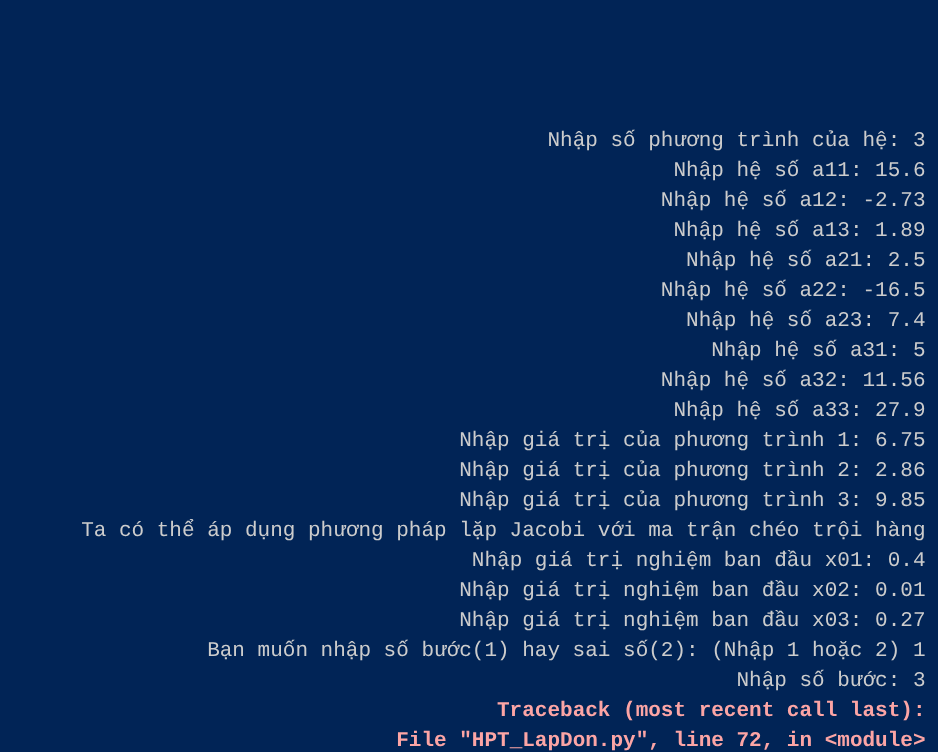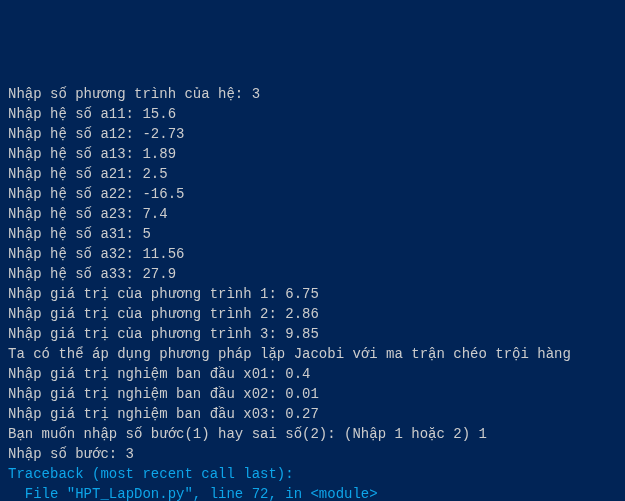--- a/index.html
+++ b/index.html
@@ -14,23 +14,25 @@
       font-size: 14px;
       line-height: 20px;
       padding: 4px 8px;
       width: 625px;
       height: 501px;
       overflow: hidden;
       white-space: pre-wrap;
     }
     .line {
       display: block;
+      text-align: right;
     }
     .error-red {
-      color: #0ea5e9;
+      color: #fca5a5;
+      font-weight: bold;
     }
   </style>
 </head>
 <body>
 
 
 
 <div id="terminal-container"><span class="line">Nhập số phương trình của hệ: 3</span><span class="line">Nhập hệ số a11: 15.6</span><span class="line">Nhập hệ số a12: -2.73</span><span class="line">Nhập hệ số a13: 1.89</span><span class="line">Nhập hệ số a21: 2.5</span><span class="line">Nhập hệ số a22: -16.5</span><span class="line">Nhập hệ số a23: 7.4</span><span class="line">Nhập hệ số a31: 5</span><span class="line">Nhập hệ số a32: 11.56</span><span class="line">Nhập hệ số a33: 27.9</span><span class="line">Nhập giá trị của phương trình 1: 6.75</span><span class="line">Nhập giá trị của phương trình 2: 2.86</span><span class="line">Nhập giá trị của phương trình 3: 9.85</span><span class="line">Ta có thể áp dụng phương pháp lặp Jacobi với ma trận chéo trội hàng</span><span class="line">Nhập giá trị nghiệm ban đầu x01: 0.4</span><span class="line">Nhập giá trị nghiệm ban đầu x02: 0.01</span><span class="line">Nhập giá trị nghiệm ban đầu x03: 0.27</span><span class="line">Bạn muốn nhập số bước(1) hay sai số(2): (Nhập 1 hoặc 2) 1</span><span class="line">Nhập số bước: 3</span><span class="line error-red">Traceback (most recent call last):</span><span class="line error-red">  File "HPT_LapDon.py", line 72, in &lt;module&gt;</span></div>
 
 

